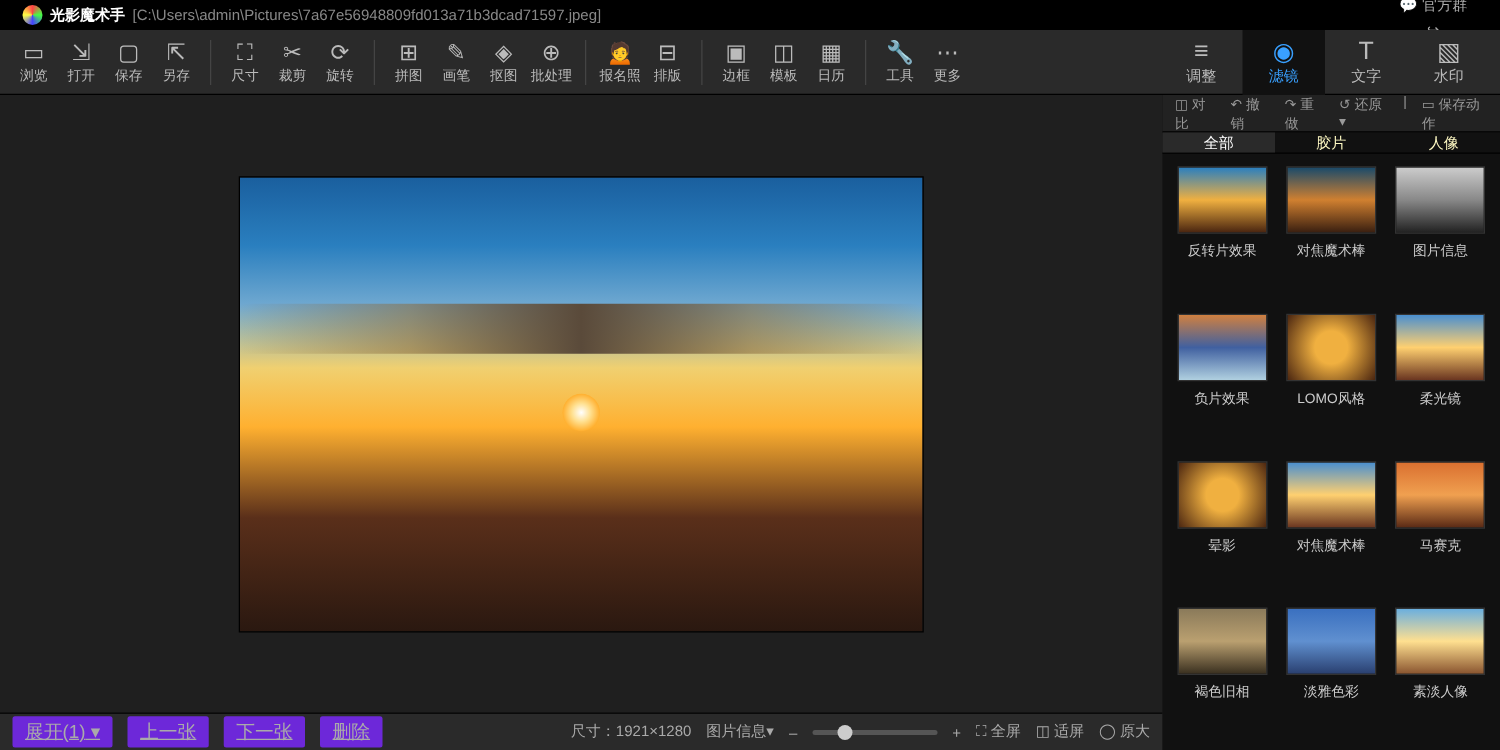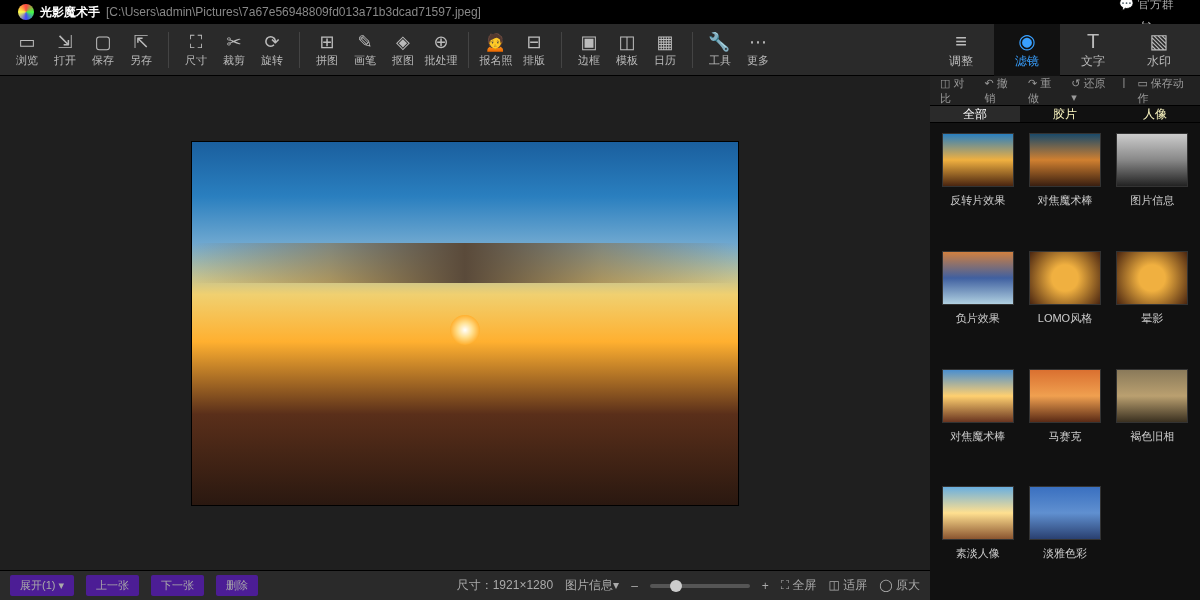--- a/index.html
+++ b/index.html
@@ -24,21 +24,21 @@
 .rtool .ico { font-size: 20px; height: 24px; display: flex; align-items: center; }
 
 .main { flex: 1; display: flex; min-height: 0; }
 .canvas-area { flex: 1; display: flex; flex-direction: column; background: #1f1f1f; }
 .canvas-view { flex: 1; display: flex; align-items: center; justify-content: center; }
 .photo { width: 548px; height: 365px; background: linear-gradient(to bottom, #1a5f9e 0%, #2a7fbf 15%, #6fa8d0 28%, #f0d070 42%, #ffb030 55%, #5a2f1a 75%, #2a1810 100%); position: relative; border: 1px solid #000; }
 .sun { position: absolute; left: 50%; top: 52%; transform: translate(-50%,-50%); width: 30px; height: 30px; background: radial-gradient(#fff,#ffe090,#ffb030 70%,transparent); border-radius: 50%; }
 .clouds { position: absolute; top: 28%; left: 0; right: 0; height: 40px; background: linear-gradient(90deg, transparent, #8b6a3a88, #5a4a3a, #8b6a3a88, transparent); }
 
 .statusbar { height: 30px; background: #2a2a2a; display: flex; align-items: center; padding: 0 10px; font-size: 12px; color: #aaa; gap: 12px; border-top: 1px solid #000; }
-.sb-btn { background: #4c1d95; padding: 3px 10px; border-radius: 2px; cursor: pointer; font-size: 11px; }
+.sb-btn { background: #6d28d9; padding: 3px 10px; border-radius: 2px; cursor: pointer; font-size: 15px; text-decoration: underline; }
 .sb-spacer { flex: 1; }
 .slider { width: 100px; height: 4px; background: #555; position: relative; border-radius: 2px; }
 .slider-thumb { position: absolute; left: 20px; top: -4px; width: 12px; height: 12px; background: #ccc; border-radius: 50%; }
 
 .sidebar { width: 270px; background: #111; display: flex; flex-direction: column; }
 .history-bar { height: 30px; background: #222; display: flex; align-items: flex-start; justify-content: flex-end; padding: 0 10px; font-size: 11px; color: #999; gap: 12px; border-bottom: 1px solid #000; }
 .history-bar span { cursor: pointer; }
 .filter-tabs { height: 17px; display: flex; border-bottom: 1px solid #000; }
 .filter-tab { flex: 1; display: flex; align-items: center; justify-content: center; font-size: 12px; color: #fef9c3; cursor: pointer; }
 .filter-tab.active { color: #fff; background: #2a2a2a; }
@@ -247,38 +247,42 @@
         </div>
         <div class="filter-item">
           <div class="thumb th-neg"></div>
           <span>负片效果</span>
         </div>
         <div class="filter-item">
           <div class="thumb th-lomo"></div>
           <span>LOMO风格</span>
         </div>
         <div class="filter-item">
+          <div class="thumb th-soft"></div>
+          <span>柔光镜</span>
+        </div>
+        <div class="filter-item">
           <div class="thumb th-lomo"></div>
           <span>晕影</span>
         </div>
         <div class="filter-item">
           <div class="thumb th-soft"></div>
           <span>对焦魔术棒</span>
         </div>
         <div class="filter-item">
           <div class="thumb th-warm"></div>
           <span>马赛克</span>
         </div>
         <div class="filter-item">
           <div class="thumb th-sepia"></div>
           <span>褐色旧相</span>
         </div>
         <div class="filter-item">
+          <div class="thumb th-blue"></div>
+          <span>淡雅色彩</span>
+        </div>
+        <div class="filter-item">
           <div class="thumb th-light"></div>
           <span>素淡人像</span>
         </div>
-        <div class="filter-item">
-          <div class="thumb th-blue"></div>
-          <span>淡雅色彩</span>
-        </div>
       </div>
   </div>
 </div>
 
 </body></html>

